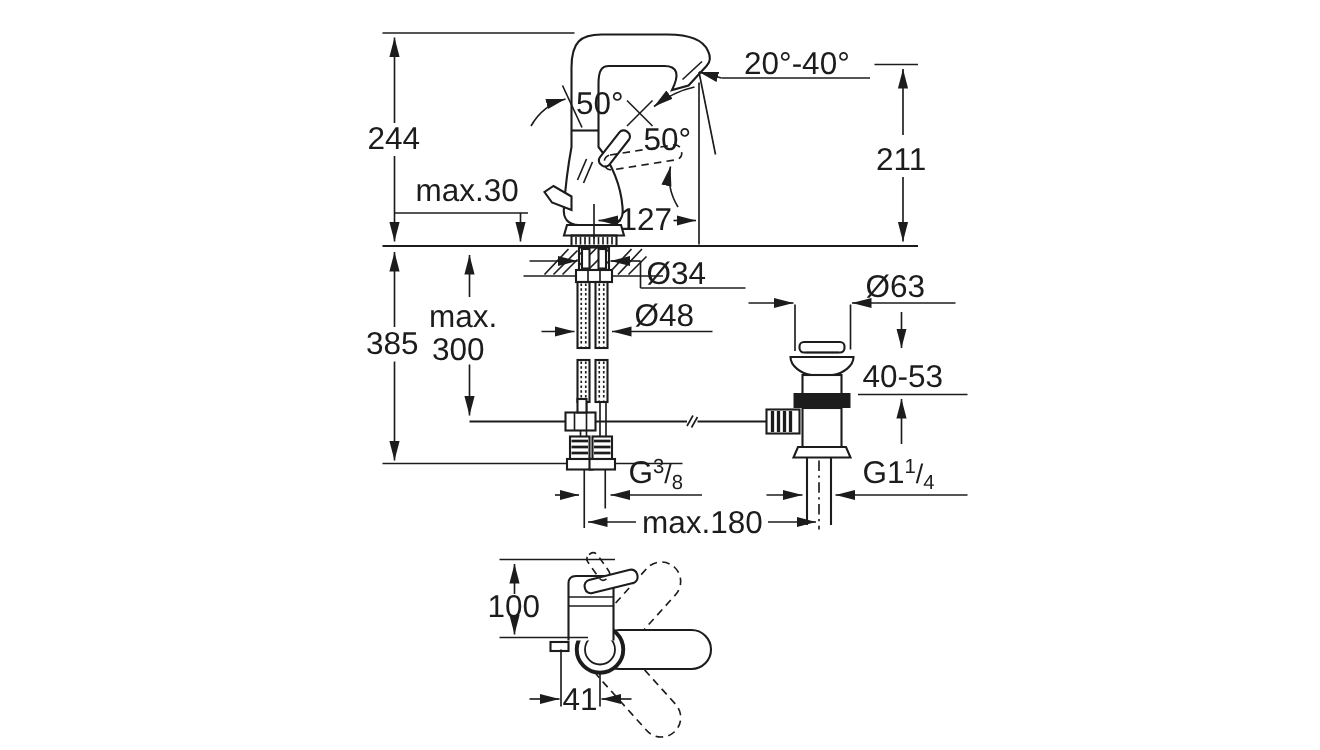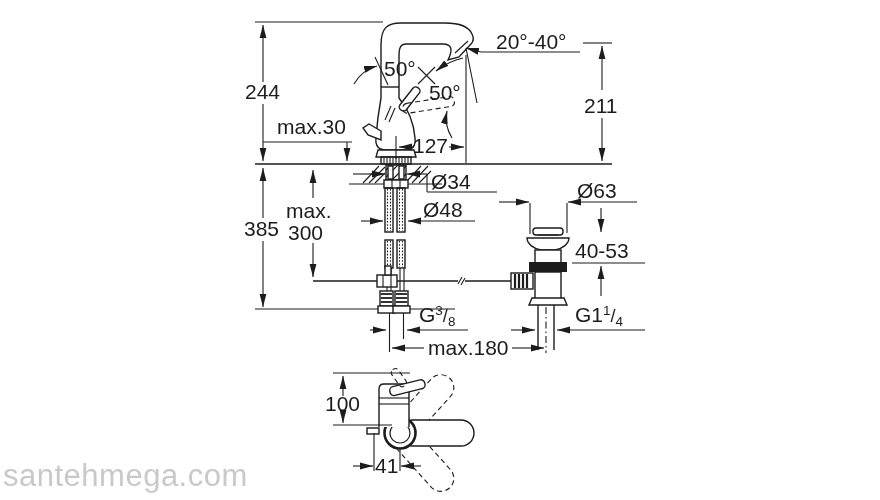--- a/index.html
+++ b/index.html
@@ -252,14 +252,13 @@
     <line class="thin" x1="343" y1="413" x2="343" y2="423" marker-end="url(#arr)"></line>
     <text x="325" y="411">100</text>
     <line class="thin" x1="374" y1="433" x2="374" y2="471"></line>
     <line class="thin" x1="400" y1="449" x2="400" y2="471"></line>
     <line class="thin" x1="353" y1="466" x2="373" y2="466" marker-end="url(#arr)"></line>
     <line class="thin" x1="421" y1="466" x2="401" y2="466" marker-end="url(#arr)"></line>
     <text x="375" y="473">41</text>
   </g>
 </svg>
 
-<div id="watermark">santehmega.com</div>
 </div>
 
 </body></html>

